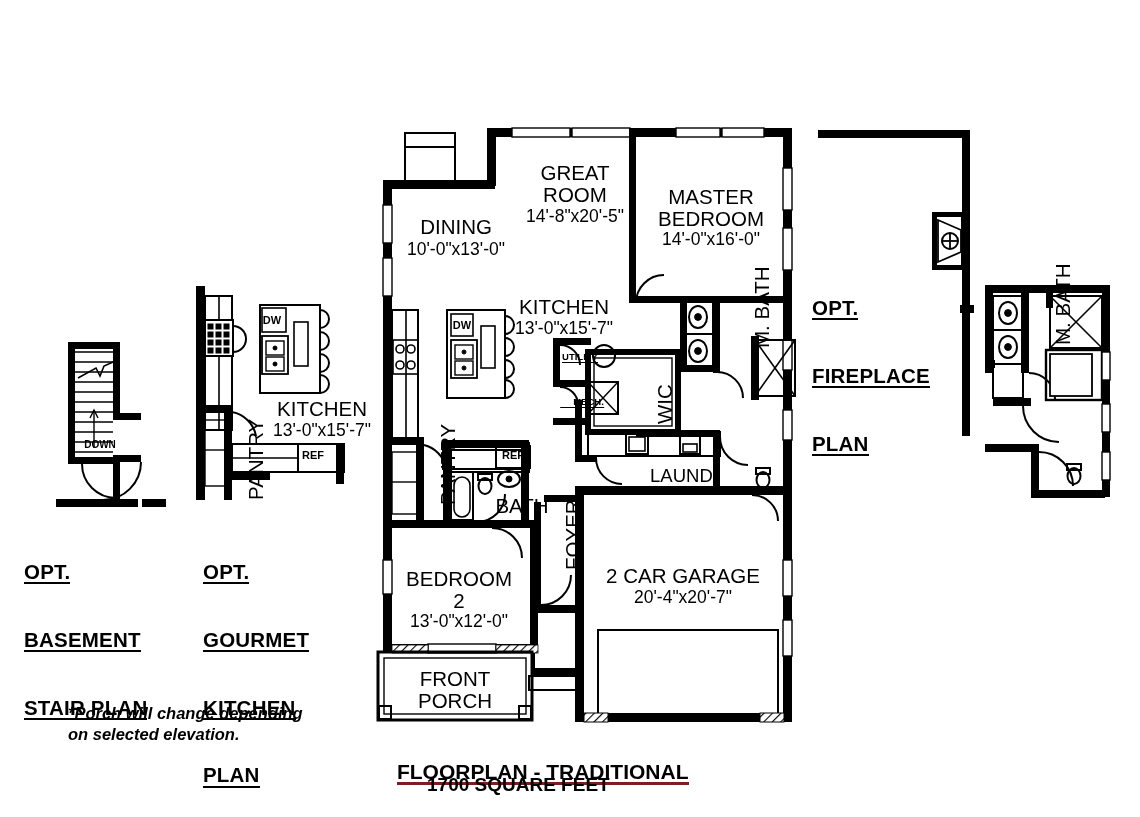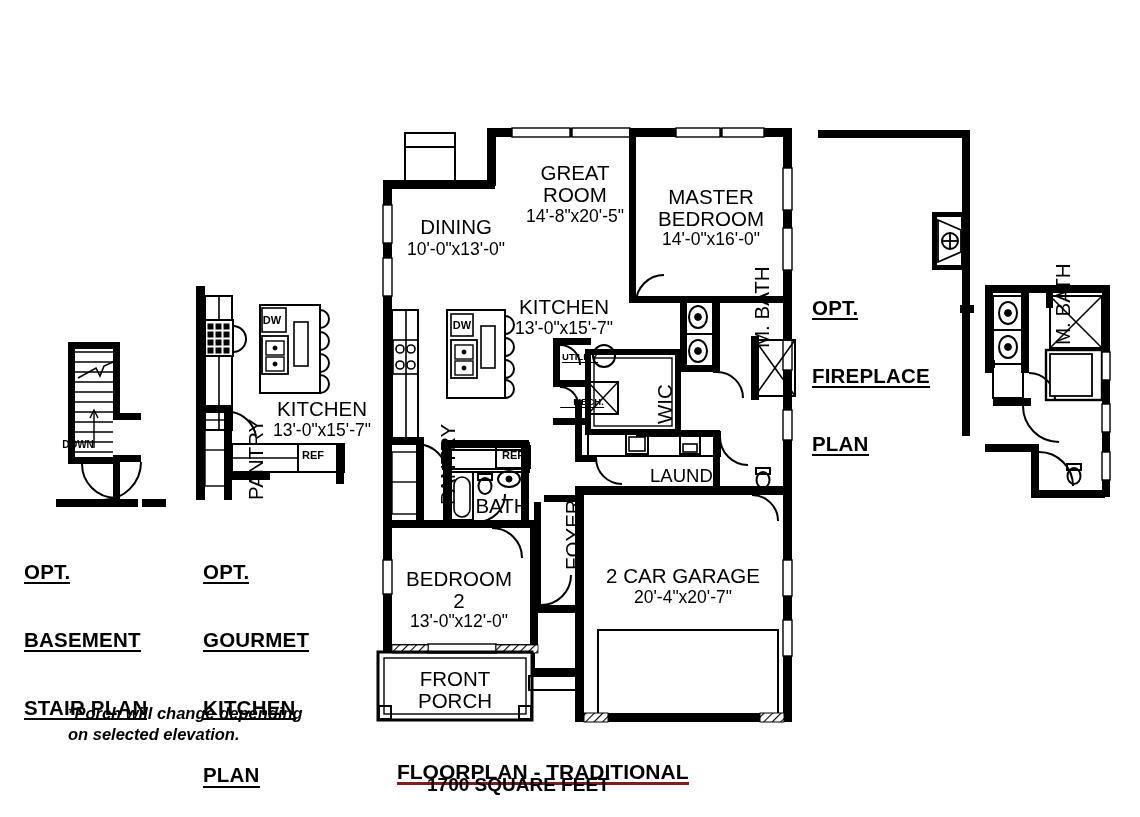--- a/index.html
+++ b/index.html
@@ -395,42 +395,42 @@
 <div class="txt room ctr" style="left:459px;top:568px;">BEDROOM</div>
 <div class="txt room ctr" style="left:459px;top:590px;">2</div>
 <div class="txt dim ctr" style="left:459px;top:612px;">13'-0"x12'-0"</div>
 
 <div class="txt room ctr" style="left:683px;top:565px;">2 CAR GARAGE</div>
 <div class="txt dim ctr" style="left:683px;top:588px;">20'-4"x20'-7"</div>
 
 <div class="txt room ctr" style="left:455px;top:668px;">FRONT</div>
 <div class="txt room ctr" style="left:455px;top:690px;">PORCH</div>
 
-<div class="txt room ctr" style="left:502px;top:495px;">BATH</div>
+<div class="txt room ctr" style="left:502px;top:495px;padding-left:40px;">BATH</div>
 
 <div class="txt rsm ctr" style="left:668px;top:466px;font-size:18.5px;margin-left:16px;">LAUND.</div>
 
 <div class="txt room vert" style="left:654px;top:424px;transform:rotate(-90deg);">WIC</div>
 <div class="txt room vert" style="left:751px;top:348px;transform:rotate(-90deg);">M. BATH</div>
 <div class="txt room vert" style="left:562px;top:570px;transform:rotate(-90deg);">FOYER</div>
 <div class="txt room vert" style="left:437px;top:505px;transform:rotate(-90deg);">PANTRY</div>
 
 <div class="txt tiny ul" style="left:580px;top:352px;">UTILITY</div>
 <div class="txt tiny ul" style="left:582px;top:397px;padding-left:13px;">MECH.</div>
 
 <div class="txt tiny" style="left:513px;top:450px;font-size:11px;">REF</div>
 <div class="txt tiny" style="left:462px;top:320px;font-size:11px;">DW</div>
 
 <div class="txt room ctr" style="left:322px;top:398px;">KITCHEN</div>
 <div class="txt dim ctr" style="left:322px;top:421px;">13'-0"x15'-7"</div>
 <div class="txt room vert" style="left:245px;top:500px;transform:rotate(-90deg);">PANTRY</div>
 <div class="txt tiny" style="left:313px;top:450px;font-size:11px;">REF</div>
 <div class="txt tiny" style="left:272px;top:315px;font-size:11px;">DW</div>
 
-<div class="txt tiny" style="left:78px;top:440px;font-size:10px;">DOWN</div>
+<div class="txt tiny" style="left:100px;top:440px;font-size:10px;">DOWN</div>
 
 <div class="txt room vert" style="left:1052px;top:345px;transform:rotate(-90deg);">M. BATH</div>
 
 <div class="txt capt" style="left:24px;top:518px;">
   <span>OPT.</span>
   <span>BASEMENT</span>
   <span>STAIR PLAN</span>
 </div>
 
 <div class="txt capt" style="left:203px;top:518px;">

